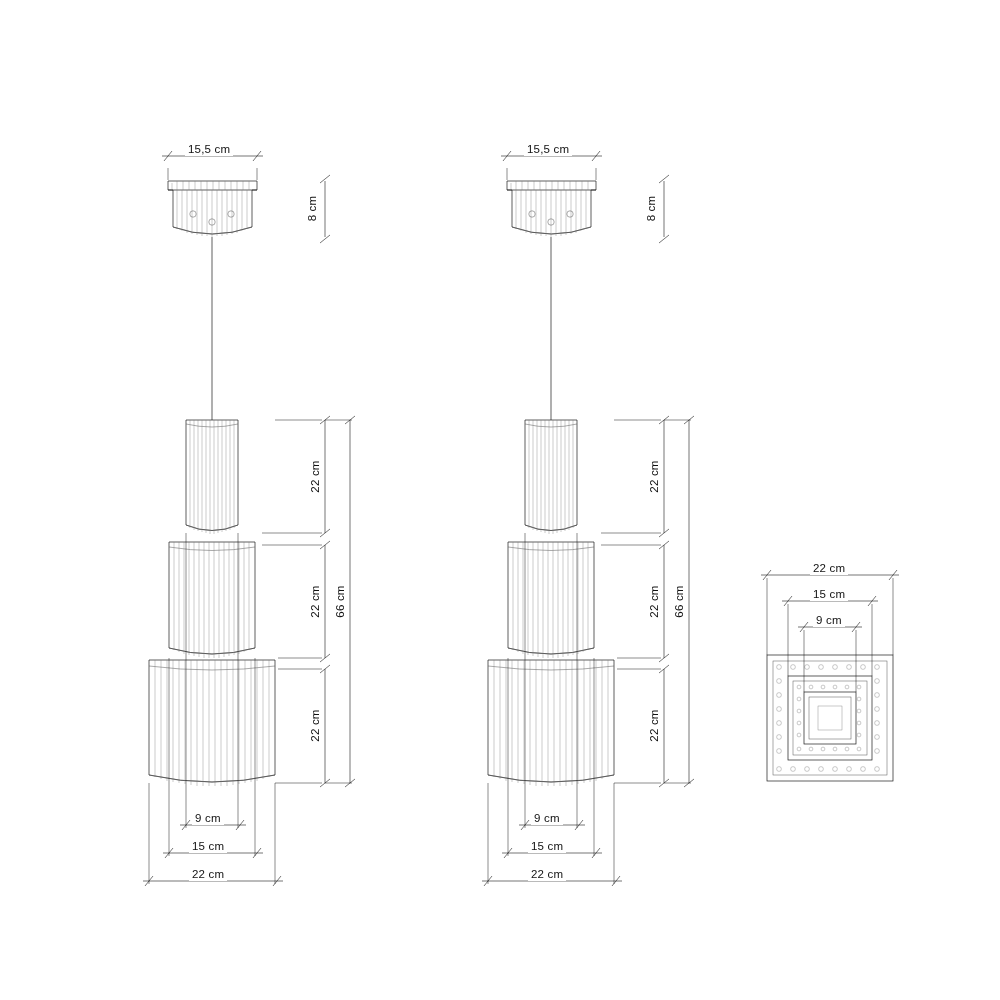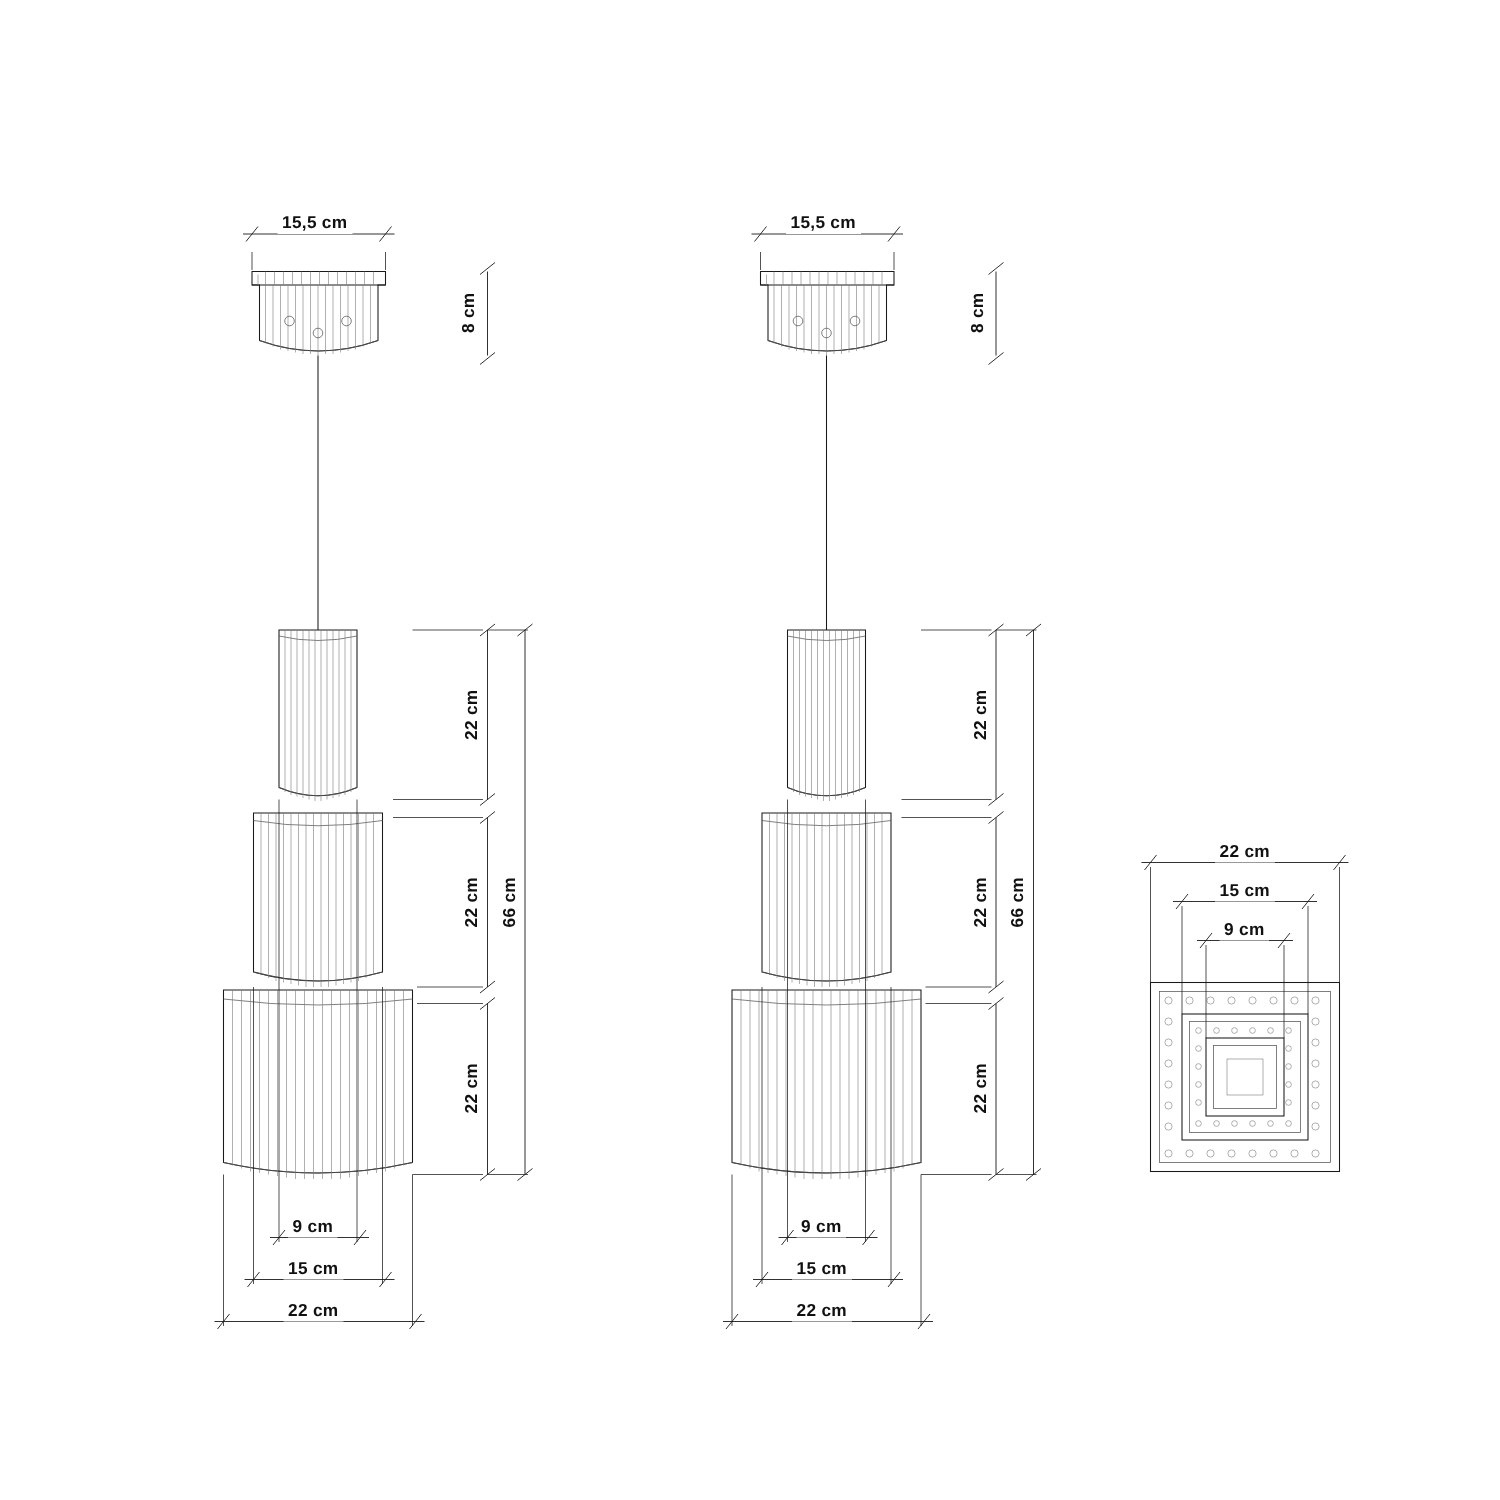--- a/index.html
+++ b/index.html
@@ -13,21 +13,20 @@
     font-family: "Liberation Sans", sans-serif;
     color: #1a1a1a;
     position: relative;
     overflow: hidden;
   }
   #sheet {
     position: absolute;
     left: 0; top: 0;
     width: 1000px;
     height: 1000px;
-    font-weight: bold;
   }
   .dim-label {
     position: absolute;
     font-size: 11.5px;
     letter-spacing: 0.2px;
     color: #111;
     white-space: nowrap;
     background: #ffffff;
     padding: 0 3px;
     line-height: 13px;

